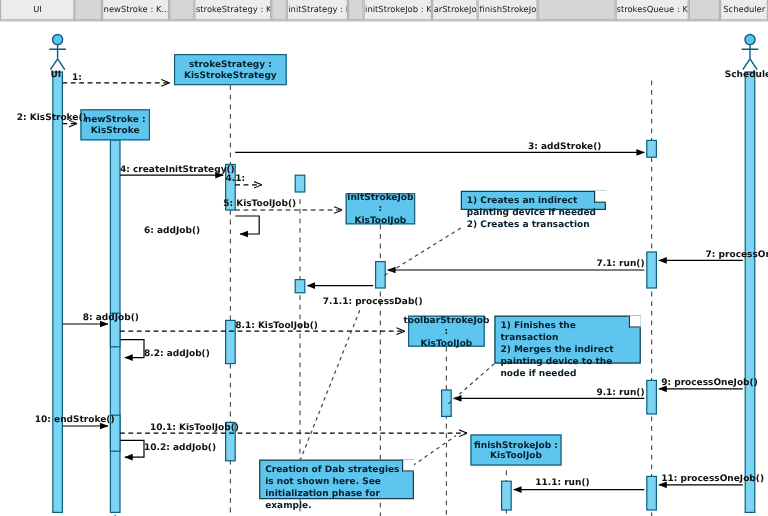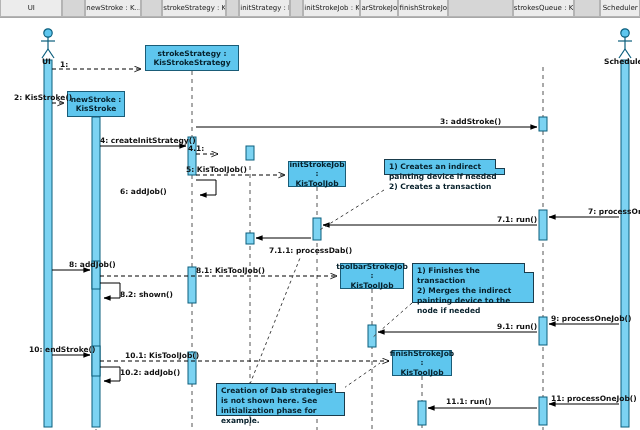--- a/index.html
+++ b/index.html
@@ -192,21 +192,21 @@
   </div>
 
 
   <div class="obox" style="left:340px;top:245px;width:64px;height:26px;">
     <span>
       <span>toolbarStrokeJob :</span>
       <span>KisToolJob</span>
     </span>
   </div>
 
-  <div class="obox" style="left:392px;top:332px;width:60px;height:26px;">
+  <div class="obox" style="left:392px;top:344px;width:76px;height:26px;">
     <span>
       <span>finishStrokeJob :</span>
       <span>KisToolJob</span>
     </span>
   </div>
 
   <div class="note" style="left:384px;top:141px;width:121px;height:16px;">
     <div class="fold"></div>
     <span style="white-space:pre-wrap;">1) Creates an indirect painting device if needed
 2) Creates a transaction</span>
@@ -231,21 +231,21 @@
   <div class="msg" style="left:440px;top:99px;">3: addStroke()</div>
   <div class="msg" style="left:100px;top:118px;">4: createInitStrategy()</div>
   <div class="msg" style="left:188px;top:126px;">4.1:</div>
   <div class="msg" style="left:186px;top:147px;">5: KisToolJob()</div>
   <div class="msg" style="left:120px;top:169px;">6: addJob()</div>
   <div class="msg" style="left:551px;top:189px;margin-left:37px;">7: processOneJob()</div>
   <div class="msg" style="left:497px;top:197px;">7.1: run()</div>
   <div class="msg" style="left:269px;top:228px;">7.1.1: processDab()</div>
   <div class="msg" style="left:29px;top:242px;margin-left:40px;">8: addJob()</div>
   <div class="msg" style="left:196px;top:248px;">8.1: KisToolJob()</div>
-  <div class="msg" style="left:120px;top:272px;">8.2: shown()</div>
+  <div class="msg" style="left:120px;top:272px;">8.2: addJob()</div>
   <div class="msg" style="left:551px;top:296px;">9: processOneJob()</div>
   <div class="msg" style="left:497px;top:304px;">9.1: run()</div>
   <div class="msg" style="left:29px;top:327px;">10: endStroke()</div>
   <div class="msg" style="left:125px;top:333px;">10.1: KisToolJob()</div>
   <div class="msg" style="left:120px;top:350px;">10.2: addJob()</div>
   <div class="msg" style="left:551px;top:376px;">11: processOneJob()</div>
   <div class="msg" style="left:446px;top:379px;">11.1: run()</div>
 
 </div>
 

